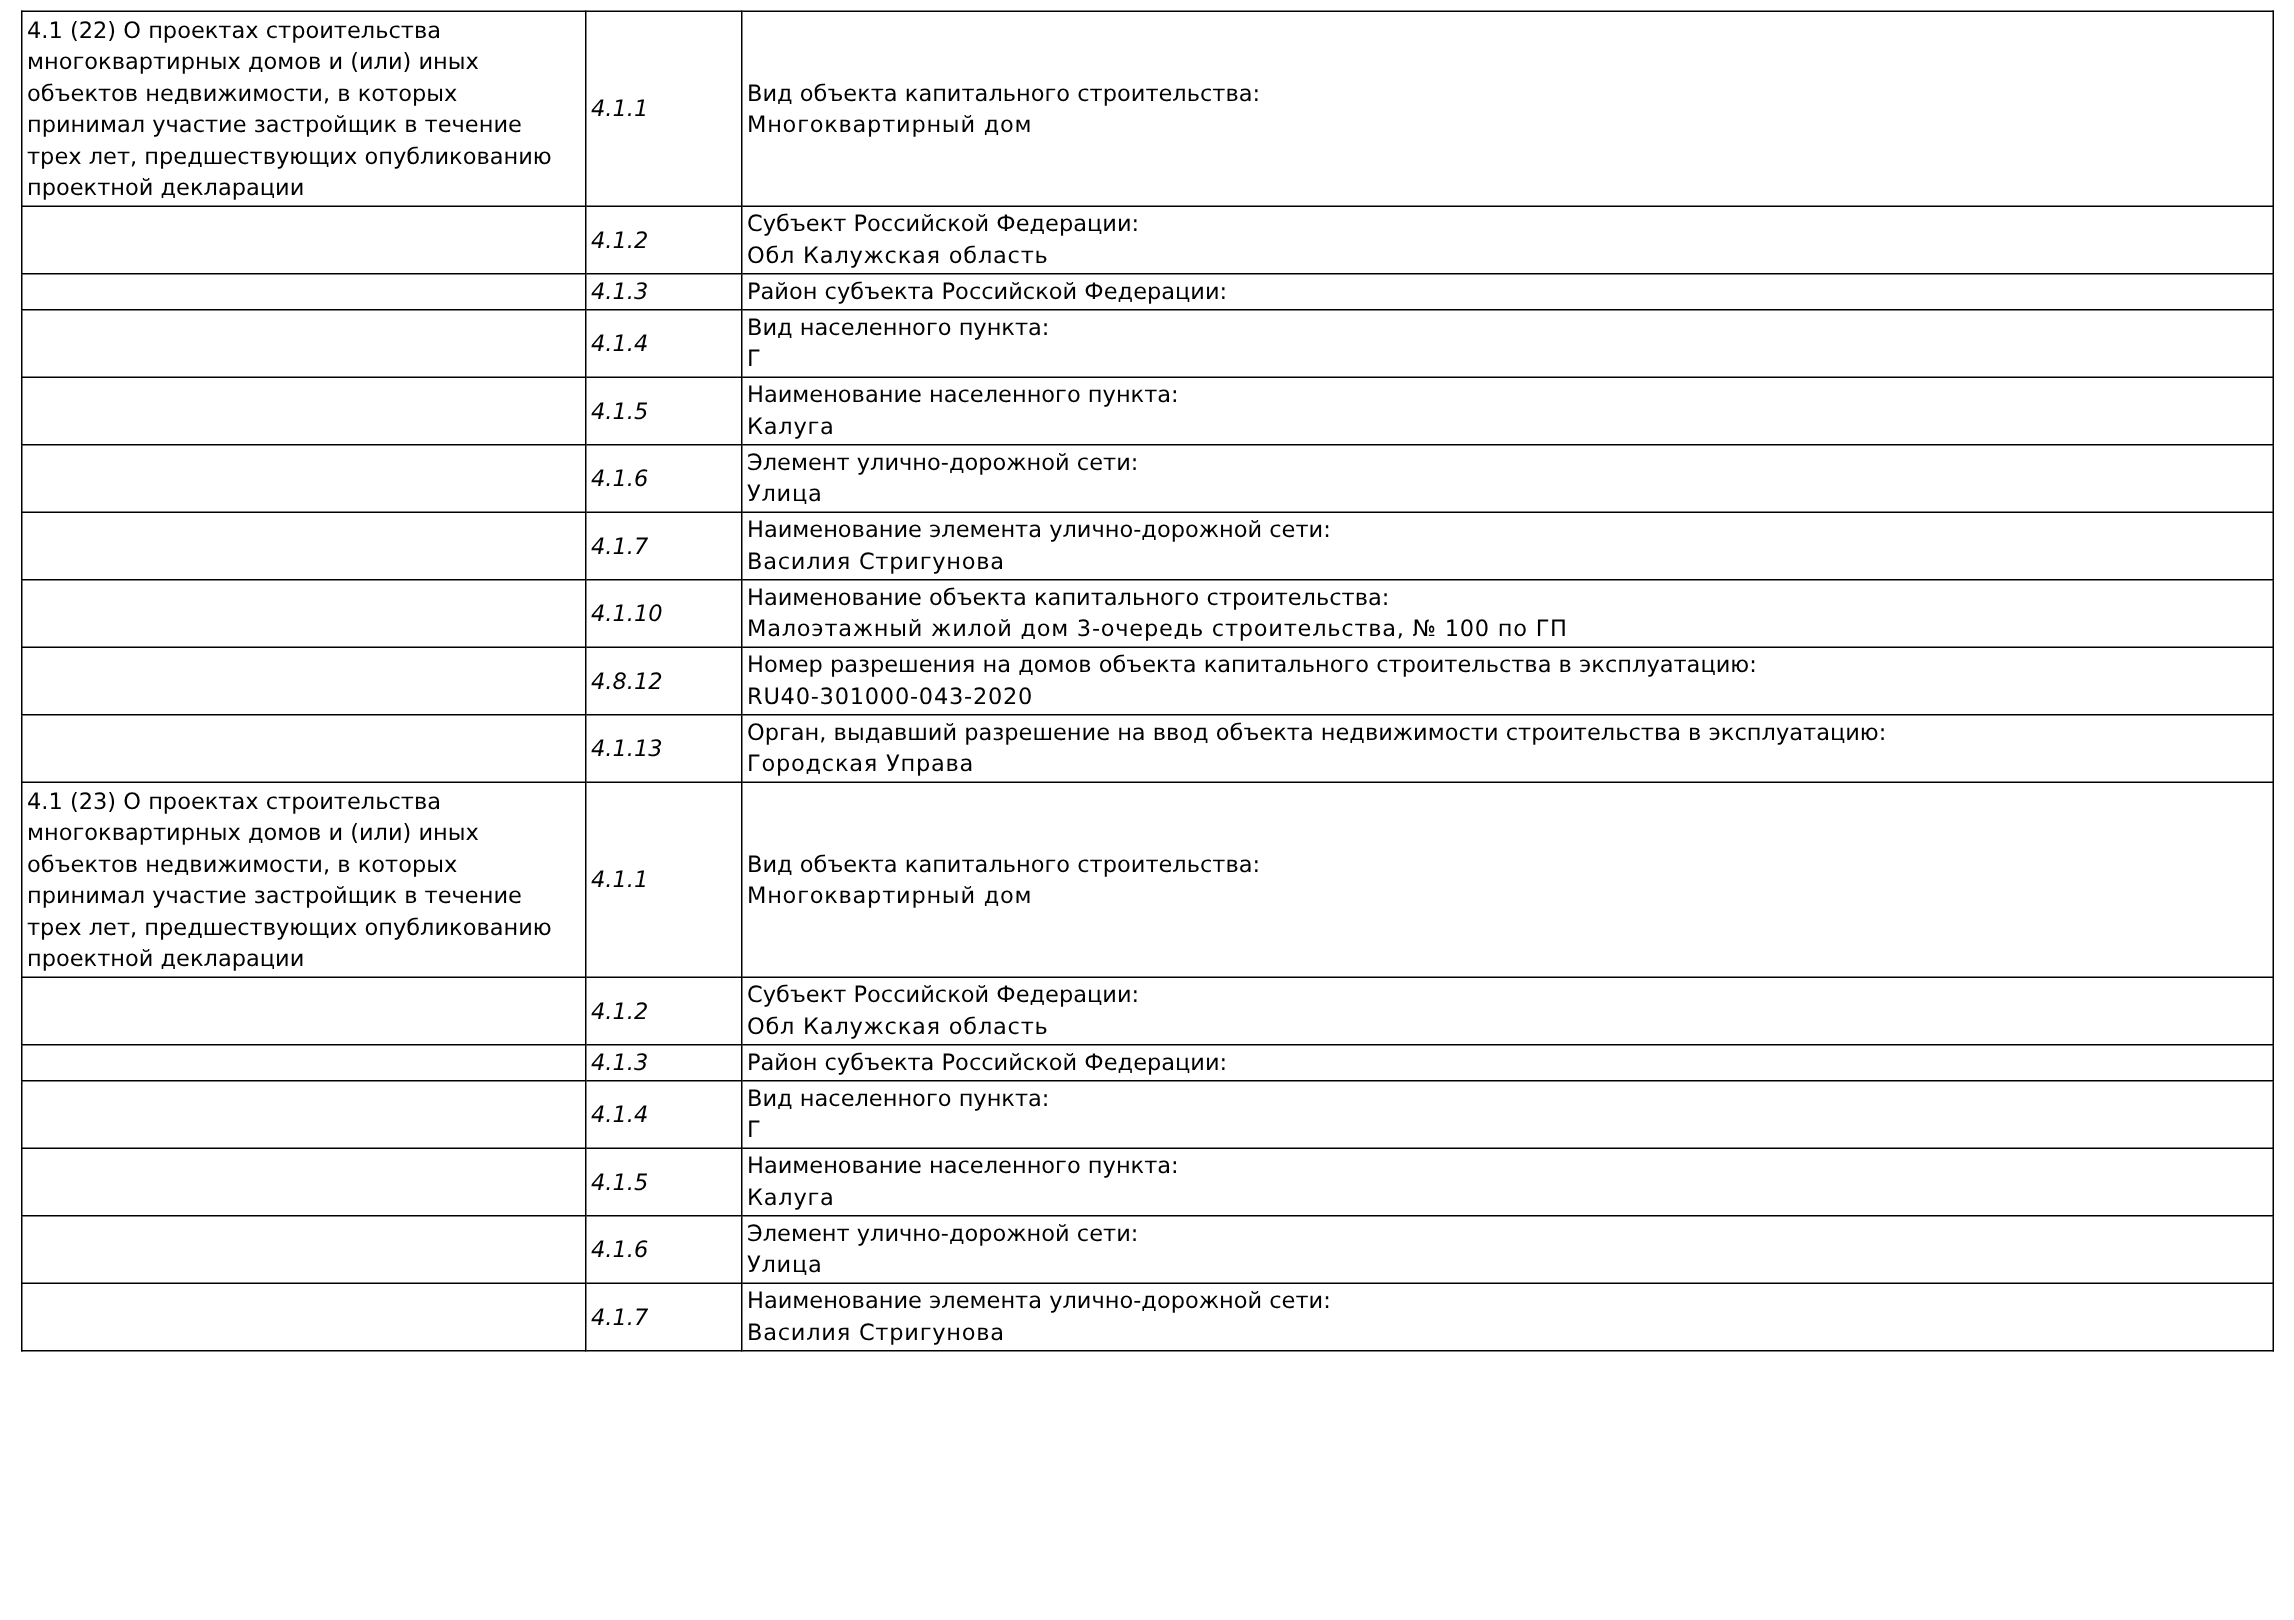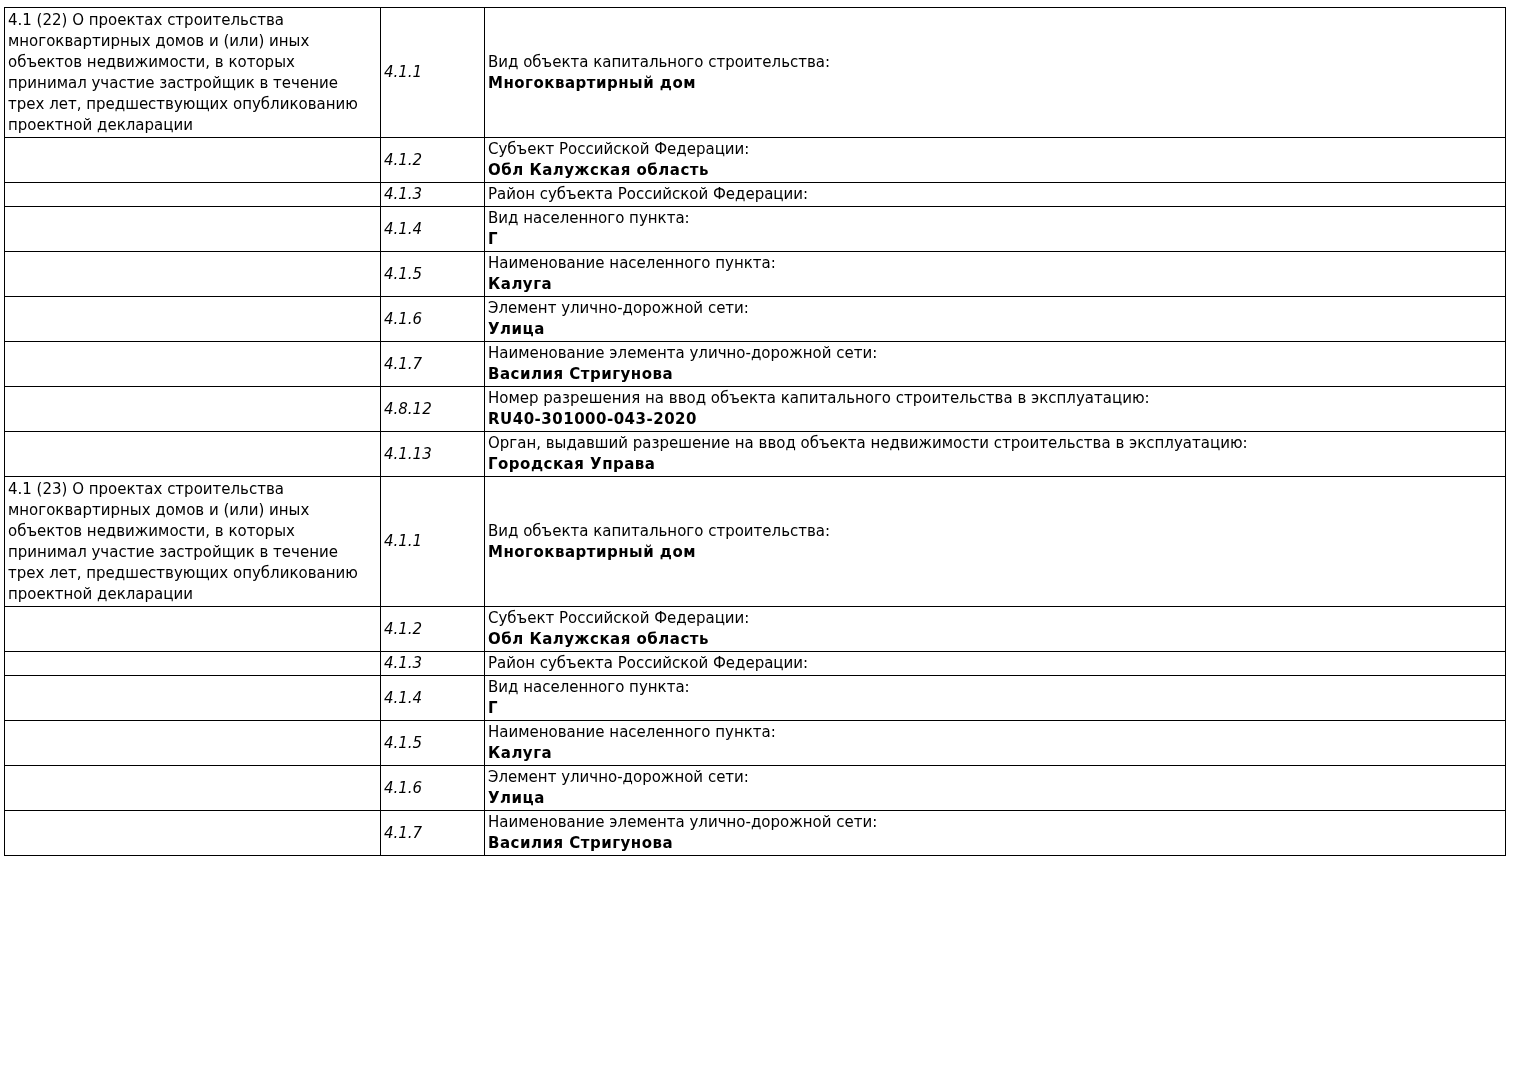--- a/index.html
+++ b/index.html
@@ -9,21 +9,21 @@
     background: #ffffff;
   }
   body {
     width: 1529px;
     min-height: 1080px;
     font-family: "DejaVu Sans", "Liberation Sans", sans-serif;
     font-size: 15px;
     color: #000000;
   }
   .page {
-    padding: 7px 14px 0 4px;
+    padding: 7px 14px 0 14px;
   }
   table.decl {
     border-collapse: collapse;
     table-layout: fixed;
     width: 1501px;
   }
   col.c-desc { width: 376px; }
   col.c-code { width: 104px; }
   col.c-content { width: 1021px; }
   td {
@@ -42,21 +42,21 @@
     font-style: italic;
   }
   td.content {
     vertical-align: middle;
     margin-left: 16px;
   }
   .field-label {
     font-weight: normal;
   }
   .value {
-    font-weight: bold;
+    font-weight: normal;
     letter-spacing: 0.5px;
   }
   .plain {
     font-weight: normal;
     letter-spacing: normal;
   }
 </style>
 </head>
 <body>
 
@@ -119,23 +119,31 @@
         <tr>
           <td class="desc"></td>
           <td class="code">4.1.7</td>
           <td class="content">
             <div class="field-label">Наименование элемента улично-дорожной сети:</div>
             <div><span class="value">Василия Стригунова</span></div>
           </td>
         </tr>
         <tr>
           <td class="desc"></td>
+          <td class="code">4.1.10</td>
+          <td class="content">
+            <div class="field-label">Наименование объекта капитального строительства:</div>
+            <div><span class="value">Малоэтажный жилой дом 3-очередь строительства, № 100 по ГП</span></div>
+          </td>
+        </tr>
+        <tr>
+          <td class="desc"></td>
           <td class="code">4.8.12</td>
           <td class="content">
-            <div class="field-label">Номер разрешения на ввод объекта капитального строительства в эксплуатацию:</div>
+            <div class="field-label">Номер разрешения на домов объекта капитального строительства в эксплуатацию:</div>
             <div><span class="value">RU40-301000-043-2020</span></div>
           </td>
         </tr>
         <tr>
           <td class="desc"></td>
           <td class="code">4.1.13</td>
           <td class="content">
             <div class="field-label">Орган, выдавший разрешение на ввод объекта недвижимости строительства в эксплуатацию:</div>
             <div><span class="value">Городская Управа</span></div>
           </td>

